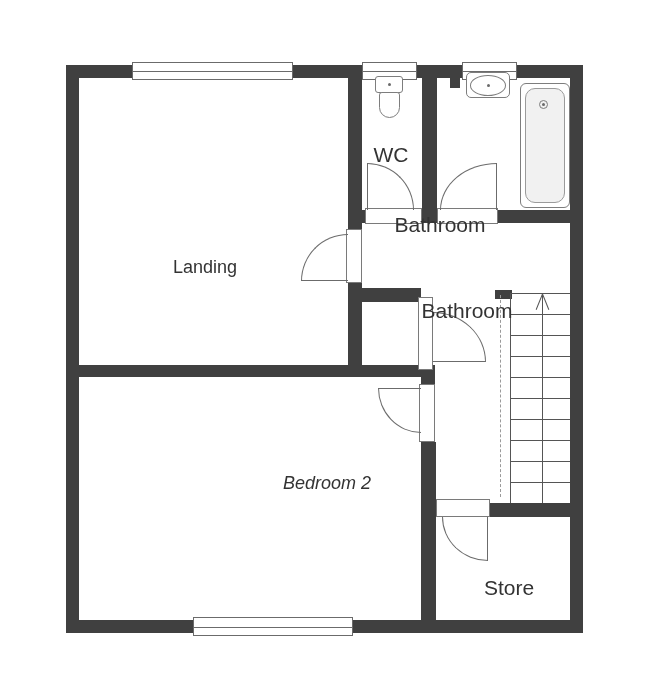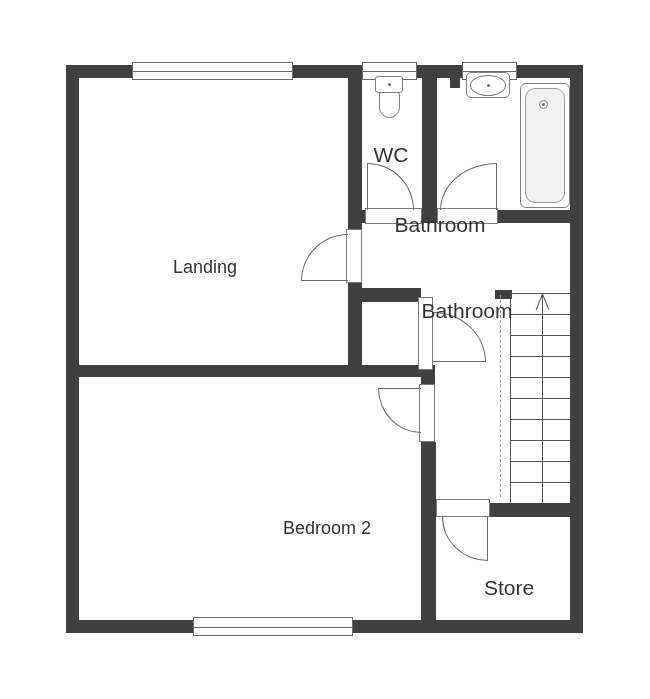--- a/index.html
+++ b/index.html
@@ -111,16 +111,16 @@
   <div class="vline" style="left:510px;top:293px;width:1px;height:210px;"></div>
   <div class="dashline" style="left:500px;top:295px;width:0;height:202px;"></div>
   <div class="vline" style="left:542px;top:295px;width:1px;height:208px;"></div>
   <div class="vline" style="left:542px;top:294px;width:1px;height:17px;transform:rotate(22deg);transform-origin:top center;"></div>
   <div class="vline" style="left:542px;top:294px;width:1px;height:17px;transform:rotate(-22deg);transform-origin:top center;"></div>
 
   <div class="label" style="left:205px;top:258px;font-size:18px;">Landing</div>
   <div class="label" style="left:391px;top:143px;">WC</div>
   <div class="label" style="left:440px;top:165px;margin-top:48px;">Bathroom</div>
   <div class="label" style="left:467px;top:299px;">Bathroom</div>
-  <div class="label" style="left:327px;top:519px;font-size:18px;">Bedroom 2</div>
+  <div class="label" style="left:327px;top:474px;font-size:18px;font-style:italic;">Bedroom 2</div>
   <div class="label" style="left:509px;top:576px;">Store</div>
 
 </div>
 
 </body></html>

